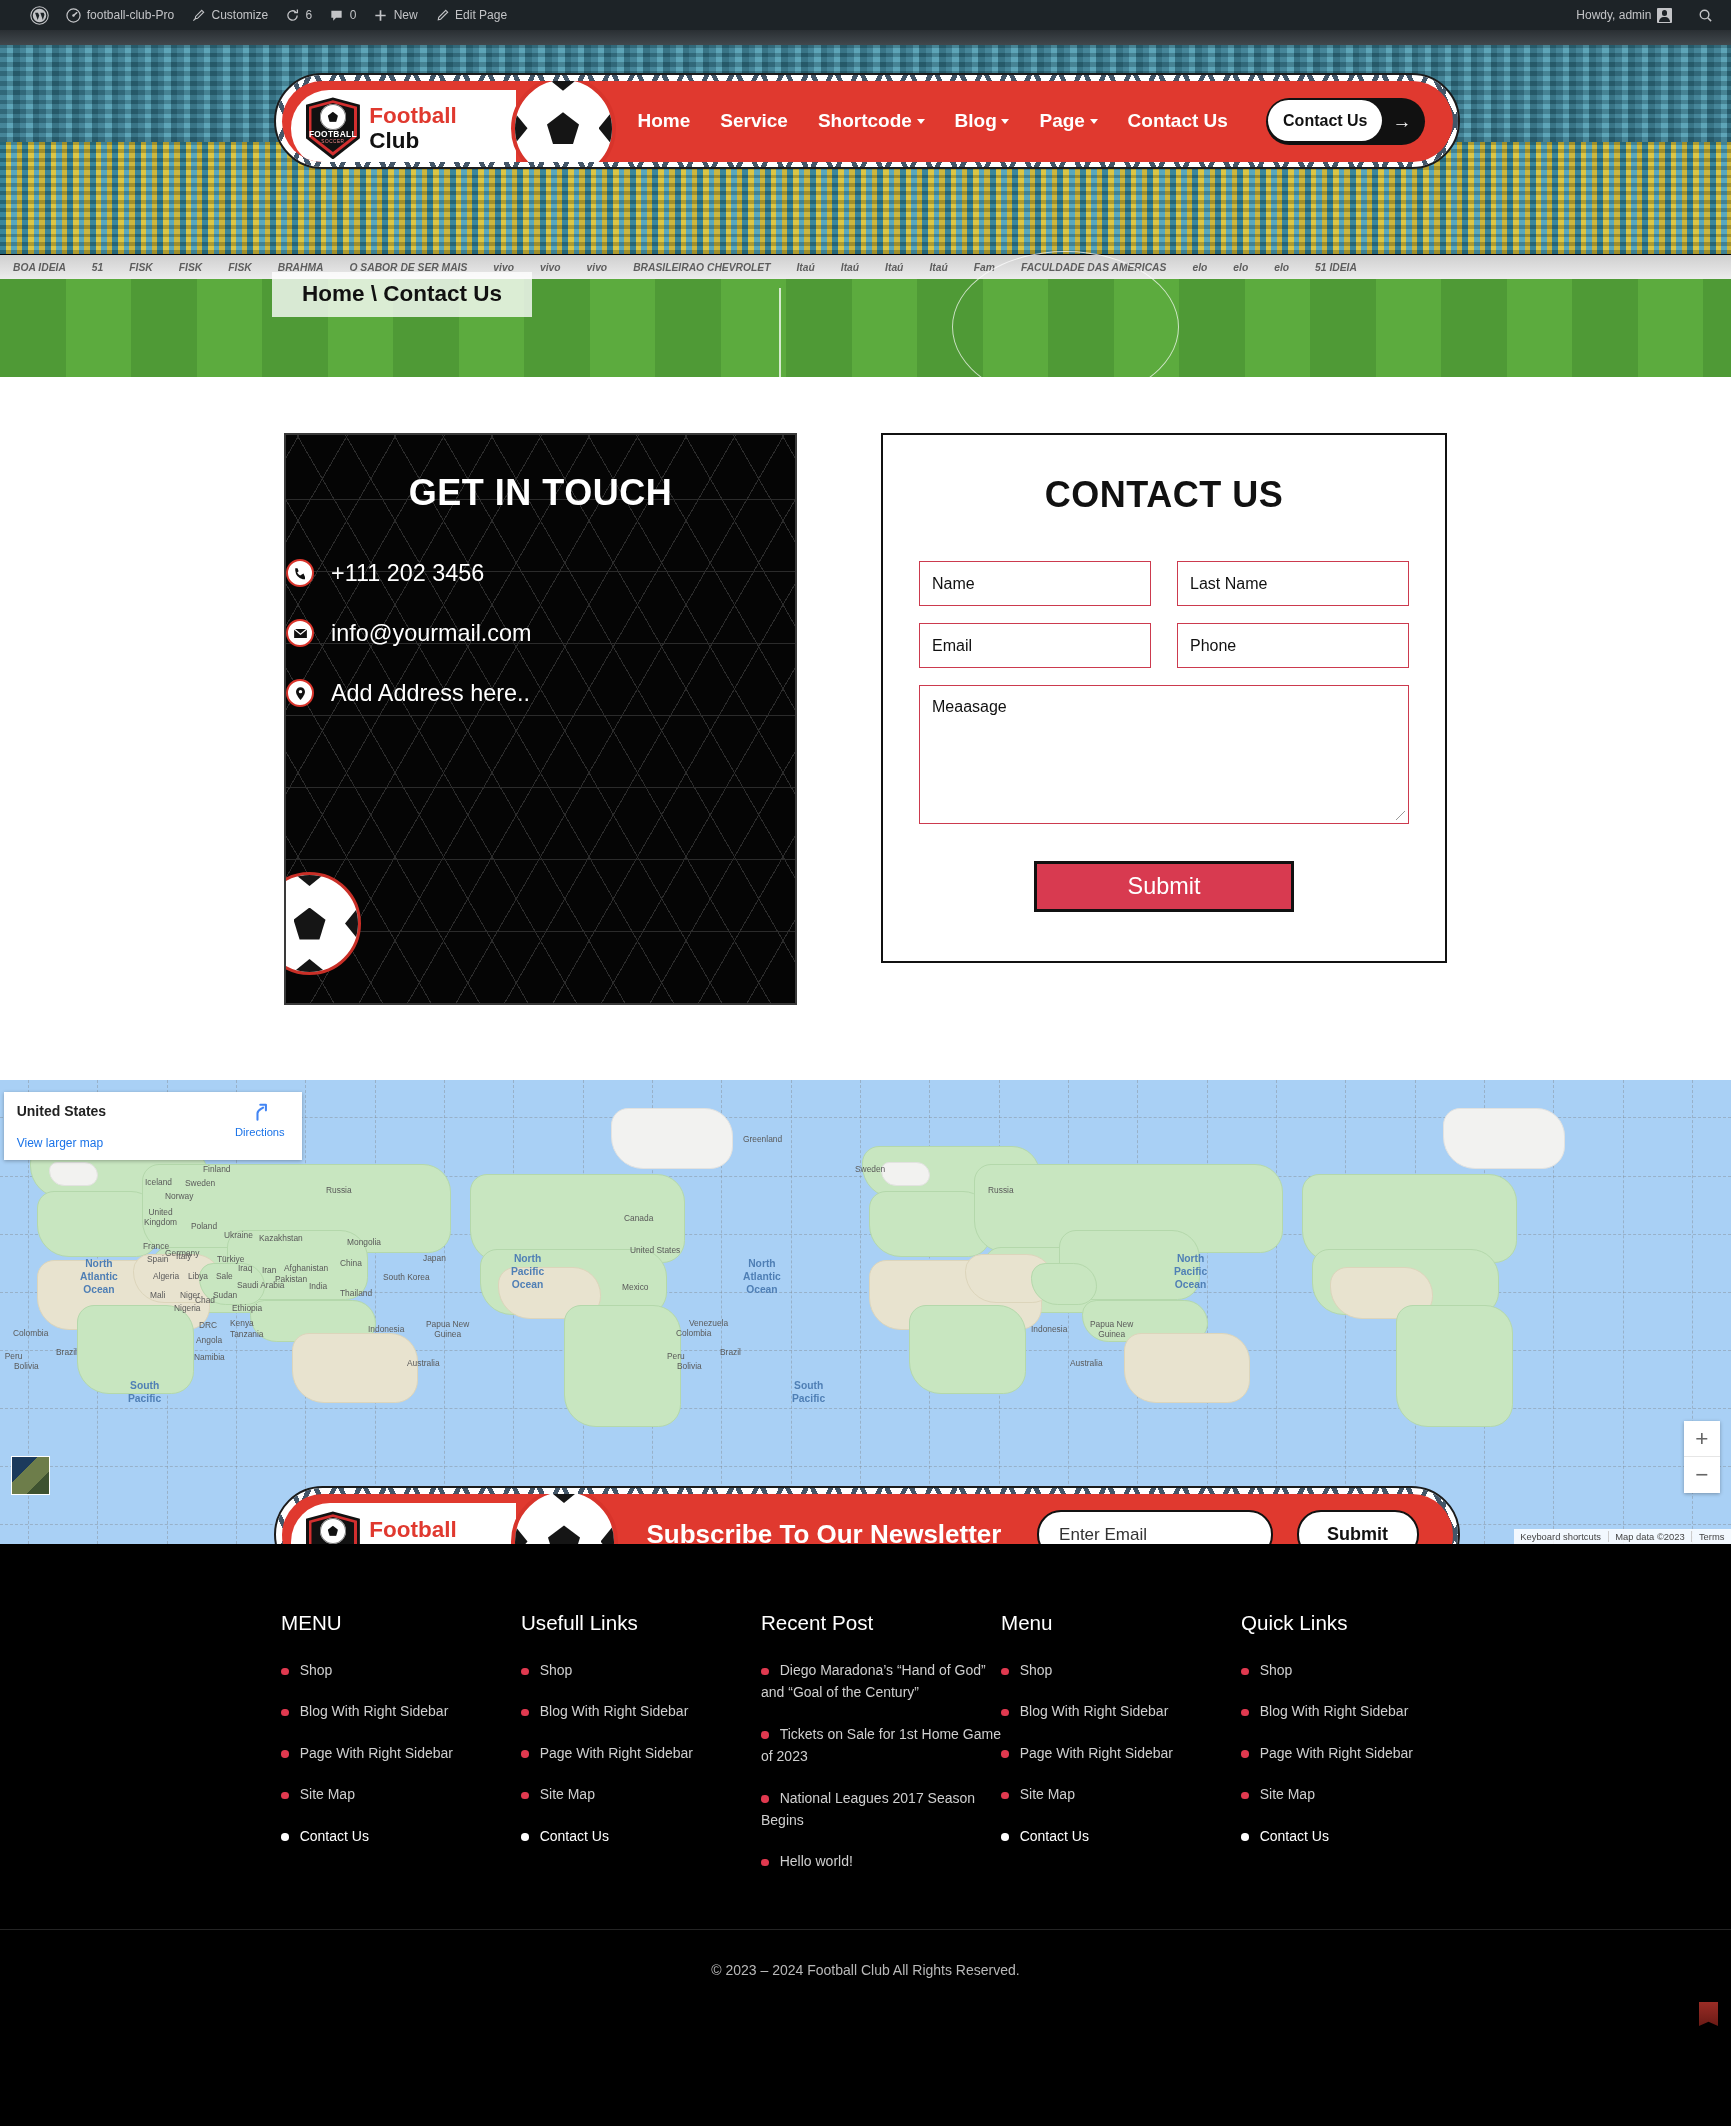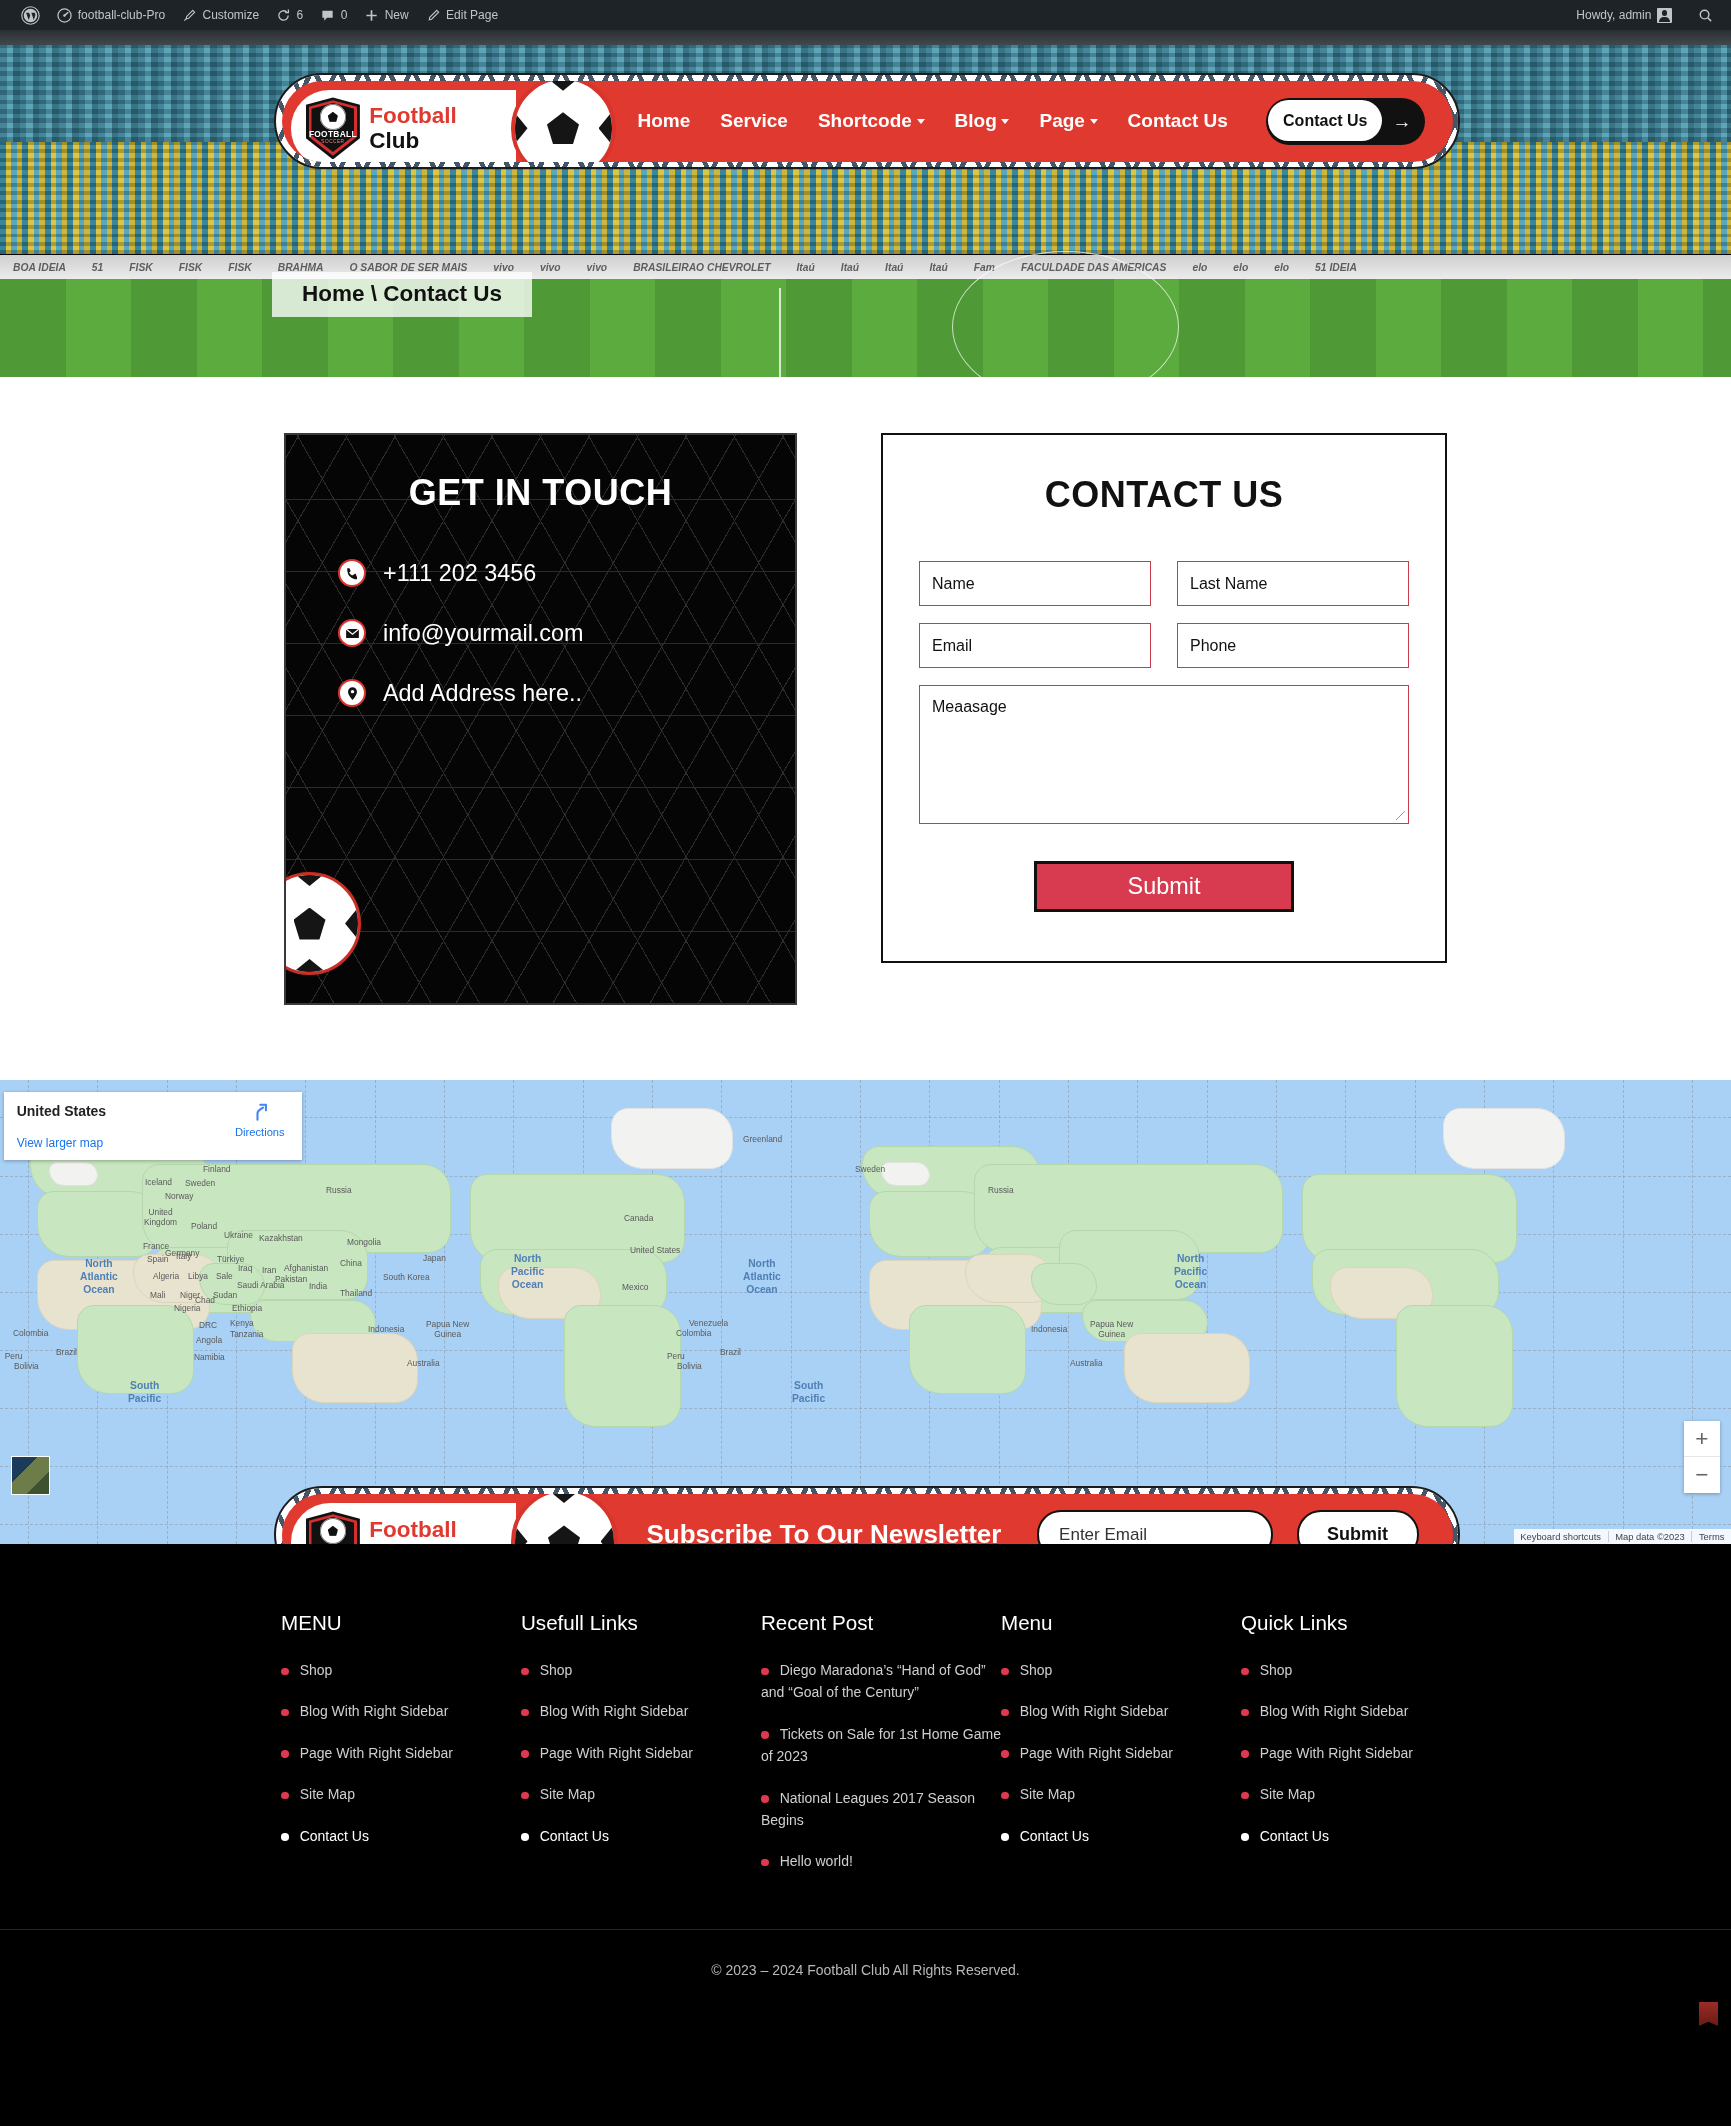--- a/index.html
+++ b/index.html
@@ -10,21 +10,21 @@
   }
   body { width: 1731px; height: 2127px; overflow: hidden; position: relative; }
 
   
   .adminbar {
     height: 30px; width: 100%;
     background: #1d2327; color: #c3c4c7;
     display: flex; align-items: center;
     font-size: 12px; position: relative; z-index: 60;
   }
-  .ab-left { display: flex; align-items: center; padding-left: 13px; gap: 0; }
+  .ab-left { display: flex; align-items: center; padding-left: 22px; gap: 0; }
   .ab-right { margin-left: auto; display: flex; align-items: center; padding-right: 9.4px; gap: 9.4px; }
   .ab-item {
     display: flex; align-items: center; gap: 5.6px;
     padding: 0 8.4px; height: 30px; color: #c3c4c7; white-space: nowrap;
   }
   .ab-item svg { display: block; }
   .wp-logo { width: 19px; height: 19px; }
   .avatar-box { width: 15px; height: 15px; background: #c3c4c7; position: relative; border-radius: 0.9px; }
   .avatar-box::before { content:""; position:absolute; left:4.7px; top:2.8px; width:5.6px; height:5.6px; border-radius:50%; background:#1d2327; }
   .avatar-box::after { content:""; position:absolute; left:2.3px; top:9.4px; width:10.3px; height:5.6px; border-radius:4.7px 4.7px 0 0; background:#1d2327; }
@@ -209,21 +209,21 @@
     position:absolute; inset:0; opacity:.55;
     background-image:
       repeating-linear-gradient(60deg, transparent 0 41px, #4a4a4a 41px 42px),
       repeating-linear-gradient(-60deg, transparent 0 41px, #4a4a4a 41px 42px),
       repeating-linear-gradient(0deg, transparent 0 71px, #4a4a4a 71px 72px);
   }
   .touch-title {
     position:relative; text-align:center; color:#fff;
     font-size: 36px; font-weight: bold; letter-spacing:0.5px; padding-top: 37px;
   }
-  .touch-list { position:relative; margin-top: 45px; padding-left: 52px; }
+  .touch-list { position:relative; margin-top: 45px; }
   .touch-item { display:flex; align-items:center; gap: 17px; margin-bottom: 32px; }
   .cicon {
     width: 28px; height: 28px; border-radius:50%; background:#fff;
     border: 2.8px solid #d8342b; display:flex; align-items:center; justify-content:center;
     flex:none;
   }
   .cicon svg { width:15px; height:15px; fill:#111; }
   .touch-item .txt { color:#fff; font-size: 23.4px; }
   .corner-ball {
     position:absolute; left: -28px; bottom: 28px; width: 103px; height: 103px;

